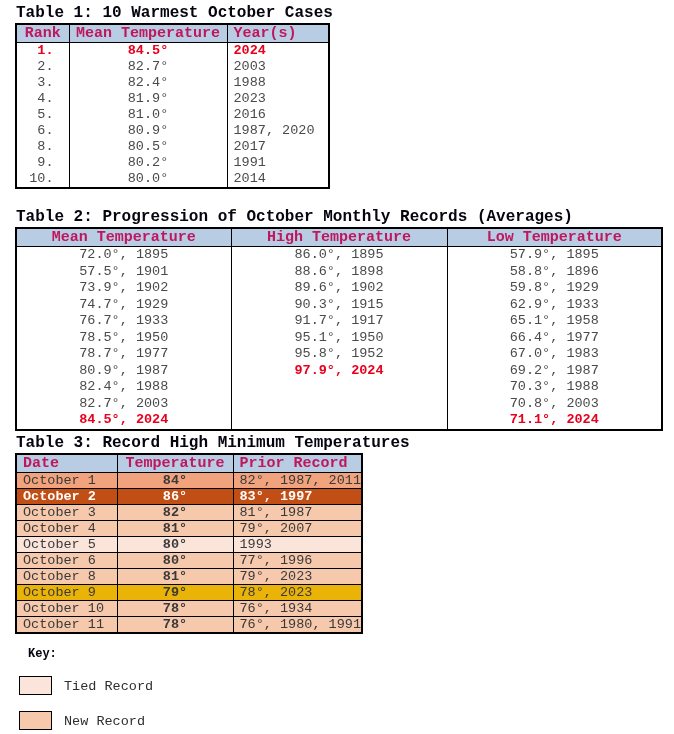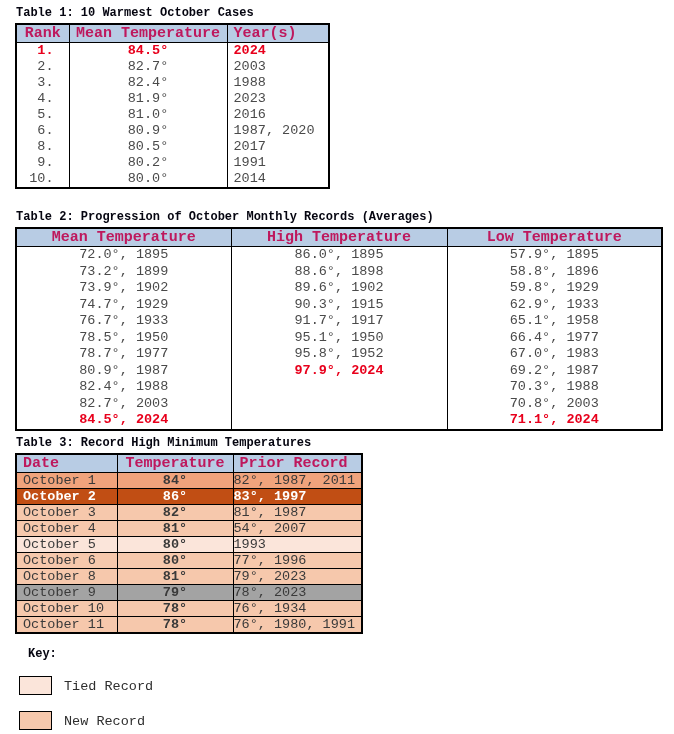--- a/index.html
+++ b/index.html
@@ -3,21 +3,21 @@
 <meta charset="utf-8">
 <style>
   html,body{margin:0;padding:0;background:#ffffff;}
   body{
     width:674px;height:734px;overflow:hidden;
     font-family:"Liberation Mono","DejaVu Sans Mono",monospace;
     color:#000;
   }
   .page{padding:6px 0 0 15px;}
   .tbl-title{
-    font-weight:bold;font-size:12px;line-height:15px;color:#050510;
+    font-weight:bold;font-size:16px;line-height:15px;color:#050510;
     margin:0 0 2px 1px;white-space:pre;
   }
   .title2{margin-top:21px;}
   .title3{margin-top:5px;}
   table{border-collapse:collapse;table-layout:fixed;border:2px solid #000;}
   th{
     background:#b8cce4;border:1px solid #000;font-weight:bold;
     font-size:15px;height:17px;padding:0 2px;color:#be185d;white-space:pre;
   }
   td{font-size:13.5px;color:#4a4a4a;padding:0 2px;white-space:pre;overflow:hidden;}
@@ -35,21 +35,21 @@
   .t2 td{border-left:1px solid #701a75;border-right:1px solid #000;height:16px;line-height:16.5px;text-align:center;}
   .t2 th{text-align:center;}
   
   .t3{width:346px;}
   .t3 td{border:1px solid #000;height:15px;line-height:15px;color:#3a3a3a;}
   .t3 th:nth-child(1){text-align:left;padding-left:6px;}
   .t3 th:nth-child(2){text-align:center;}
   .t3 th:nth-child(3){text-align:left;padding-left:6px;}
   .t3 td:nth-child(1){text-align:left;padding-left:6px;}
   .t3 td:nth-child(2){text-align:center;font-weight:bold;}
-  .t3 td:nth-child(3){text-align:left;padding-left:0;}
+  .t3 td:nth-child(3){text-align:left;padding-left:6px;}
   tr.new_monthly_record td{color:#fff;font-weight:bold;}
   td.record, tr.record td{color:#e8001c;font-weight:bold;}
   
   .key-label{font-weight:bold;font-size:12px;color:#050510;margin:13px 0 1px 13px;}
   .key-rows{margin-left:4px;}
   .key-row{display:flex;align-items:center;height:19px;margin-top:16px;}
   .key-swatch{width:33px;height:19px;border:1px solid #000;margin-top:-1px;box-sizing:border-box;flex:none;}
   .key-text{font-size:13.5px;color:#2e2e2e;margin-left:12px;line-height:19px;white-space:pre;}
 </style>
 </head>
@@ -134,21 +134,21 @@
           <th>Low Temperature</th>
         </tr>
       </thead>
     <tbody id="t2-body">
         <tr>
           <td>72.0°, 1895</td>
           <td>86.0°, 1895</td>
           <td>57.9°, 1895</td>
         </tr>
         <tr>
-          <td>73.2°, 1899</td>
+          <td>57.5°, 1901</td>
           <td>88.6°, 1898</td>
           <td>58.8°, 1896</td>
         </tr>
         <tr>
           <td>73.9°, 1902</td>
           <td>89.6°, 1902</td>
           <td>59.8°, 1929</td>
         </tr>
         <tr>
           <td>74.7°, 1929</td>
@@ -219,38 +219,38 @@
           <td>83°, 1997</td>
         </tr>
         <tr class="new_record" style="background: rgb(246, 200, 172);">
           <td>October 3</td>
           <td>82°</td>
           <td>81°, 1987</td>
         </tr>
         <tr class="new_record" style="background: rgb(246, 200, 172);">
           <td>October 4</td>
           <td>81°</td>
-          <td>54°, 2007</td>
+          <td>79°, 2007</td>
         </tr>
         <tr class="tied_record" style="background: rgb(251, 229, 218);">
           <td>October 5</td>
           <td>80°</td>
           <td>1993</td>
         </tr>
         <tr class="new_record" style="background: rgb(246, 200, 172);">
           <td>October 6</td>
           <td>80°</td>
           <td>77°, 1996</td>
         </tr>
         <tr class="new_record" style="background: rgb(246, 200, 172);">
           <td>October 8</td>
           <td>81°</td>
           <td>79°, 2023</td>
         </tr>
-        <tr class="new_record" style="background: #a3a3a3;">
+        <tr class="new_record" style="background: #eab308;">
           <td>October 9</td>
           <td>79°</td>
           <td>78°, 2023</td>
         </tr>
         <tr class="new_record" style="background: rgb(246, 200, 172);">
           <td>October 10</td>
           <td>78°</td>
           <td>76°, 1934</td>
         </tr>
         <tr class="new_record" style="background: rgb(246, 200, 172);">

